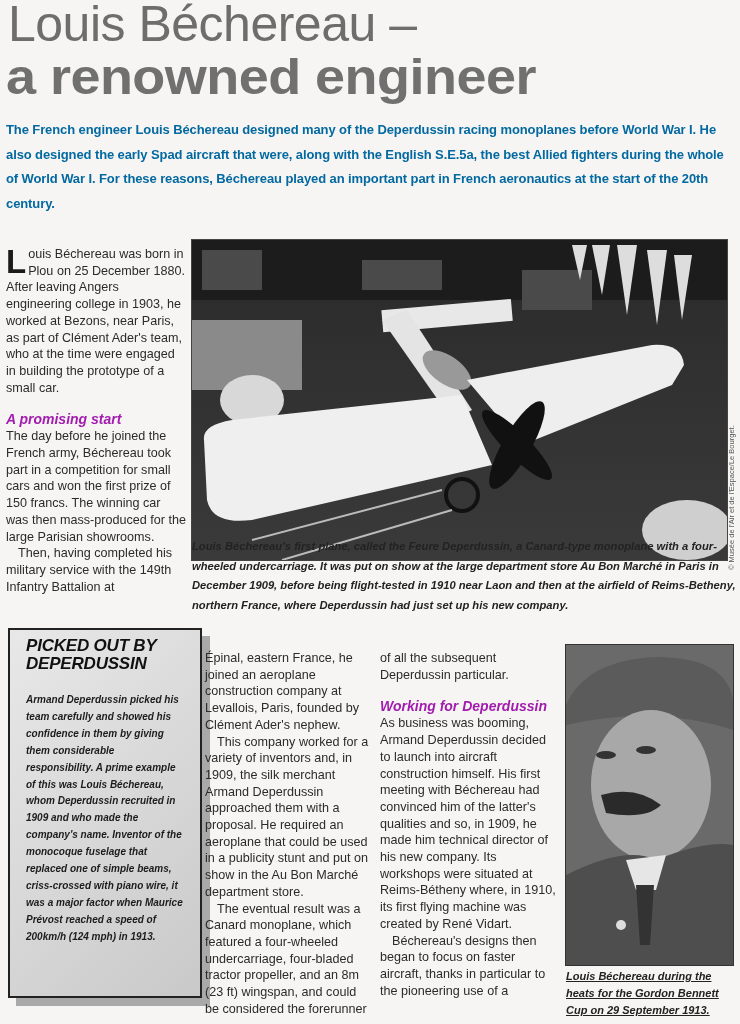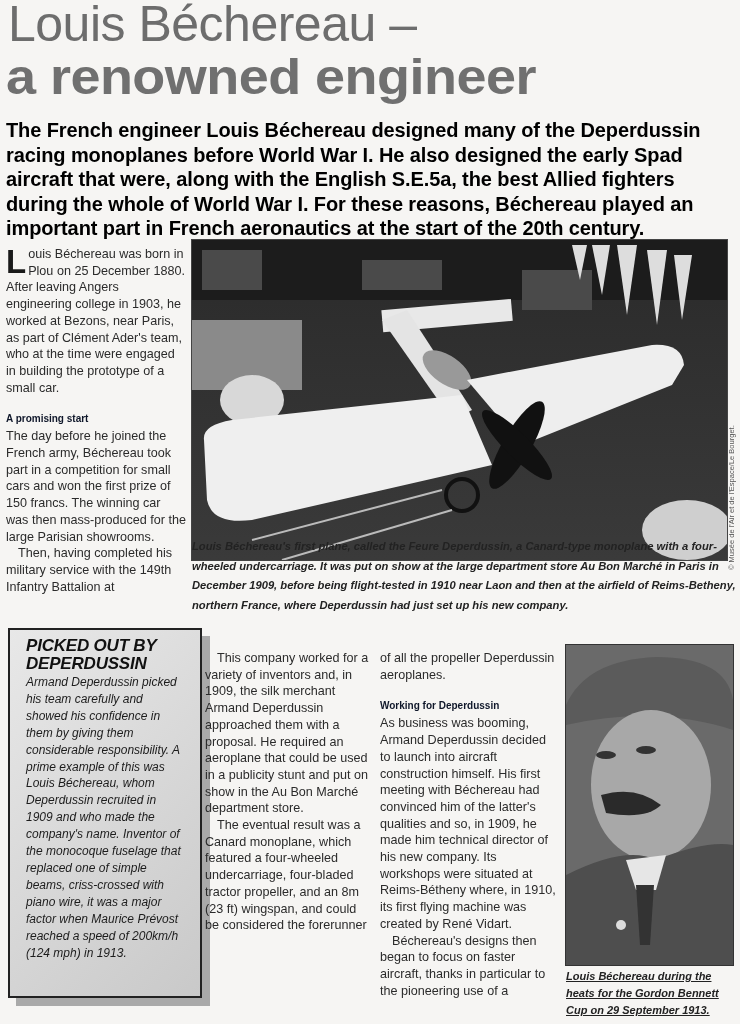--- a/index.html
+++ b/index.html
@@ -1,32 +1,32 @@
 <!DOCTYPE html>
 <html><head>
 <meta charset="utf-8">
 <style>
   html,body{margin:0;padding:0;background:#f6f5f3;}
   body{width:740px;height:1024px;position:relative;overflow:hidden;font-family:"Liberation Sans",sans-serif;color:#222;}
   .abs{position:absolute;}
   .title1{left:8px;top:-4px;font-size:50px;font-weight:normal;color:#6d6d6d;letter-spacing:-0.5px;white-space:nowrap;line-height:56px;}
   .title2{left:6px;top:50px;font-size:50px;font-weight:bold;color:#707070;letter-spacing:-0.5px;white-space:nowrap;line-height:54px;transform:scaleX(1.08);transform-origin:left;}
-  .intro{left:6px;top:118px;width:728px;font-size:20px;font-weight:bold;line-height:24.5px;color:#000000;letter-spacing:-0.1px;}
+  .intro{left:6px;top:118px;width:728px;font-size:13px;font-weight:bold;line-height:24.5px;color:#0369a1;letter-spacing:-0.1px;}
   .col{font-size:12.6px;line-height:16.7px;color:#2b2b2b;}
   .col p{margin:0;}
   .indent{text-indent:12px;}
   .dropcap{float:left;font-size:33px;line-height:28px;font-weight:bold;color:#1a1a1a;margin:2px 2px 0 0;}
-  .subhead{font-size:10px;font-weight:bold;color:#0f172a;line-height:18px;margin-top:14px !important;}
+  .subhead{font-size:14px;font-weight:bold;color:#a21caf;line-height:18px;margin-top:14px !important;font-style:italic;}
   .photo1{left:191px;top:239px;width:535px;height:320px;background:#222;overflow:hidden;border:1px solid #444;}
   .credit{left:727px;top:380px;width:12px;height:190px;}
   .credit span{position:absolute;left:0;top:0;transform:rotate(-90deg) translate(-190px,0);transform-origin:top left;font-size:7.5px;color:#555;white-space:nowrap;width:190px;}
   .caption1{left:192px;top:537px;width:545px;font-size:11.2px;font-style:italic;font-weight:bold;line-height:19.6px;color:#222;}
   .box{left:8px;top:628px;width:158px;height:352px;border:2px solid #222;background:linear-gradient(135deg,#e8e8e8 0%,#c9c9c9 100%);padding:7px 16px;box-shadow:8px 8px 0 #a9a9a9;}
   .box-title{font-size:17px;font-weight:bold;font-style:italic;line-height:18px;color:#111;letter-spacing:-0.2px;}
-  .box-body{font-size:12px;font-weight:normal;font-style:italic;line-height:16.9px;color:#1c1c1c;margin-top:1px;}
+  .box-body{font-size:10px;font-weight:bold;font-style:italic;line-height:16.9px;color:#1c1c1c;margin-top:19px;}
   .photo2{left:565px;top:644px;width:167px;height:320px;background:#555;overflow:hidden;border:1px solid #333;}
   .caption2{left:566px;top:968px;width:175px;font-size:11px;font-style:italic;font-weight:bold;line-height:17px;color:#222;text-decoration:underline;}
 </style>
 </head>
 <body>
 
 <div class="abs title1">Louis Béchereau –</div>
 <div class="abs title2">a renowned engineer</div>
 <div class="abs intro">The French engineer Louis Béchereau designed many of the Deperdussin racing monoplanes before World War I. He also designed the early Spad aircraft that were, along with the English S.E.5a, the best Allied fighters during the whole of World War I. For these reasons, Béchereau played an important part in French aeronautics at the start of the 20th century.</div>
 
@@ -80,26 +80,27 @@
     <span>© Musée de l'Air et de l'Espace/Le Bourget.</span>
   </div>
 <div class="abs caption1">Louis Béchereau's first plane, called the Feure Deperdussin, a Canard-type monoplane with a four-wheeled undercarriage. It was put on show at the large department store Au Bon Marché in Paris in December 1909, before being flight-tested in 1910 near Laon and then at the airfield of Reims-Betheny, northern France, where Deperdussin had just set up his new company.</div>
 
 <div class="abs box">
   <div class="box-title">PICKED OUT BY DEPERDUSSIN</div>
   <div class="box-body">Armand Deperdussin picked his team carefully and showed his confidence in them by giving them considerable responsibility. A prime example of this was Louis Béchereau, whom Deperdussin recruited in 1909 and who made the company's name. Inventor of the monocoque fuselage that replaced one of simple beams, criss-crossed with piano wire, it was a major factor when Maurice Prévost reached a speed of 200km/h (124 mph) in 1913.</div>
 </div>
 
 <div class="abs col" style="left:205px;top:650px;width:165px;">
+  <p>Épinal, eastern France, he joined an aeroplane construction company at Levallois, Paris, founded by Clément Ader's nephew.</p>
   <p class="indent">This company worked for a variety of inventors and, in 1909, the silk merchant Armand Deperdussin approached them with a proposal. He required an aeroplane that could be used in a publicity stunt and put on show in the Au Bon Marché department store.</p>
   <p class="indent">The eventual result was a Canard monoplane, which featured a four-wheeled undercarriage, four-bladed tractor propeller, and an 8m (23 ft) wingspan, and could be considered the forerunner</p>
 </div>
 
 <div class="abs col" style="left:380px;top:650px;width:178px;">
-  <p>of all the propeller Deperdussin aeroplanes.</p>
+  <p>of all the subsequent Deperdussin particular.</p>
   <p class="subhead">Working for Deperdussin</p>
   <p>As business was booming, Armand Deperdussin decided to launch into aircraft construction himself. His first meeting with Béchereau had convinced him of the latter's qualities and so, in 1909, he made him technical director of his new company. Its workshops were situated at Reims-Bétheny where, in 1910, its first flying machine was created by René Vidart.</p>
   <p class="indent">Béchereau's designs then began to focus on faster aircraft, thanks in particular to the pioneering use of a</p>
 </div>
 
 <div class="abs photo2">
   <svg width="167" height="320" viewBox="0 0 167 320">
     <rect width="167" height="320" fill="#6a6a6a"></rect>
     <path d="M0 60 Q20 15 90 12 Q160 12 167 55 L167 85 Q90 60 0 80 Z" fill="#5b5b5b"></path>
     <ellipse cx="85" cy="140" rx="60" ry="75" fill="#a8a8a8"></ellipse>

